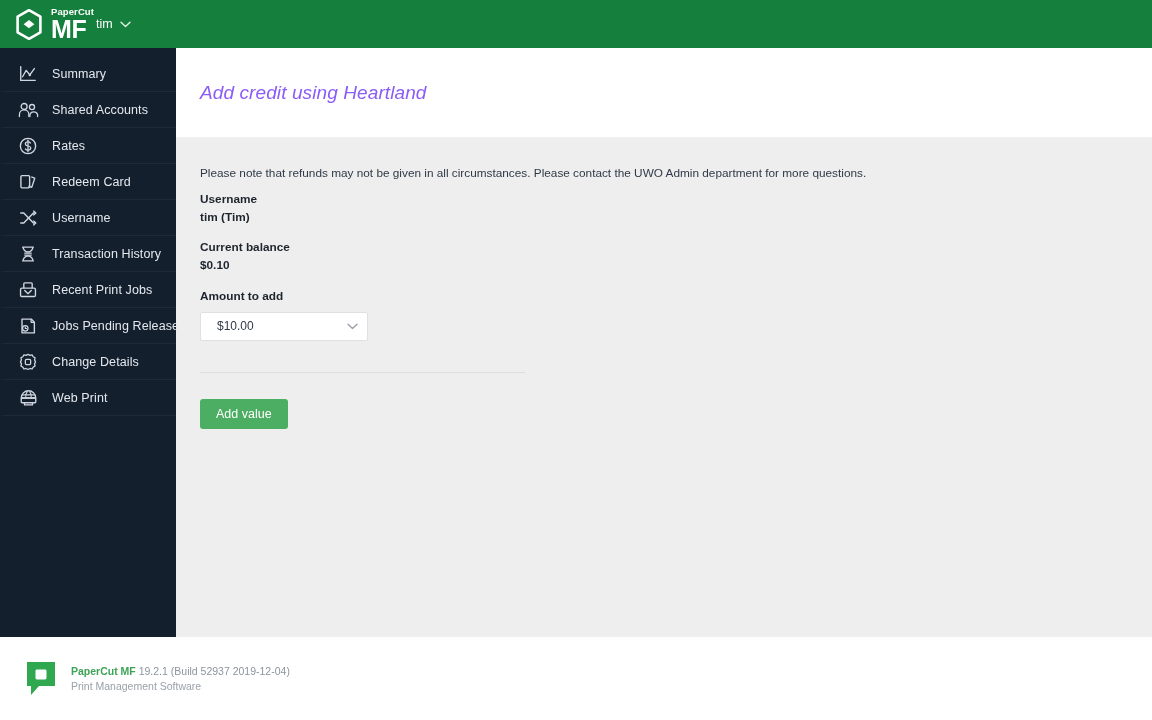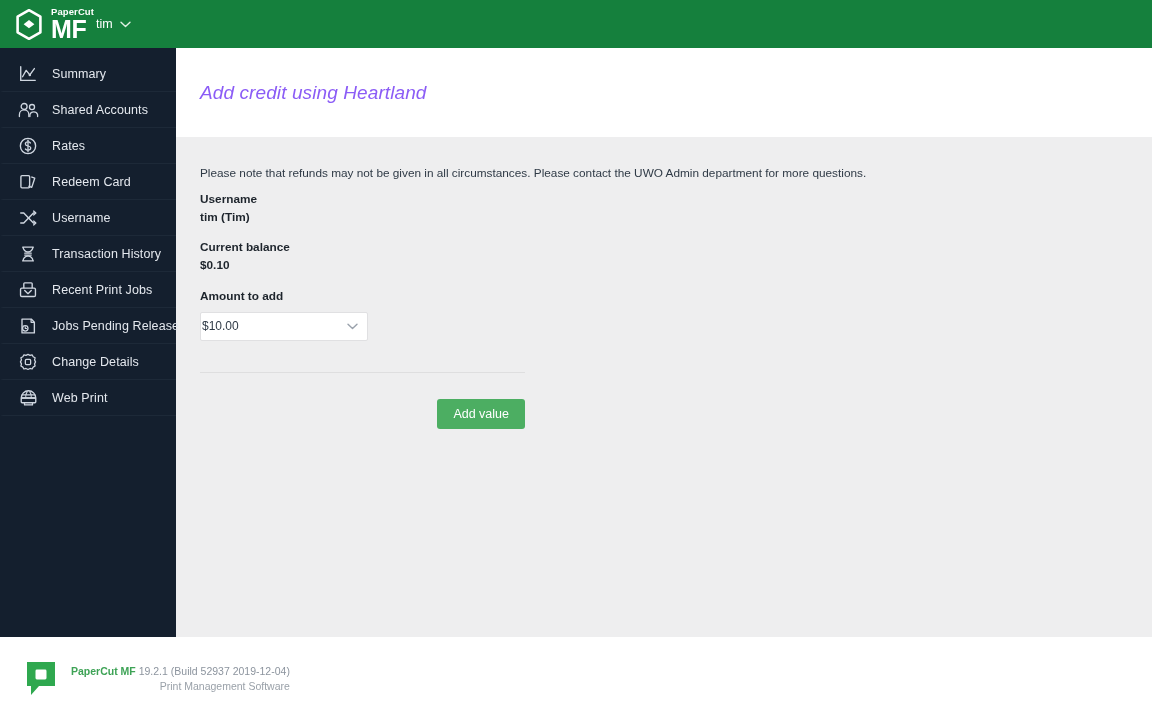--- a/index.html
+++ b/index.html
@@ -66,42 +66,42 @@
   .content { flex: 1; background: #eeeeef; padding: 28px 24px 0 24px; min-height: 0; }
   .note { font-size: 11.8px; color: #2f3a46; line-height: 1.45; margin-bottom: 9px; }
   .field-block { margin-bottom: 13px; }
   .field-label { font-size: 11.8px; color: #1d242c; font-weight: bold; line-height: 1.5; }
   .field-value { font-size: 11.8px; color: #1d242c; font-weight: bold; line-height: 1.5; }
   .select-wrap { margin-top: 6px; width: 168px; position: relative; }
   .sel {
     width: 168px; height: 29px;
     background: #ffffff; border: 1px solid #e0e0e2; border-radius: 2px;
     display: flex; align-items: center; justify-content: space-between;
-    padding: 0 9px 0 1px; cursor: pointer;
+    padding: 0 9px 0 16px; cursor: pointer;
   }
   .sel-text { font-size: 12px; color: #2f3a46; }
   .sel-chev { width: 11px; height: 7px; display: block; }
   .divider { height: 1px; background: #dededf; width: 325px; margin: 31px 0 0 0; }
-  .btn-row { width: 325px; display: flex; justify-content: flex-end; margin-top: 26px; }
+  .btn-row { width: 325px; display: flex; justify-content: flex-start; margin-top: 26px; }
   .btn-primary {
     background: #4cae62; color: #ffffff;
     font-size: 12.5px; border: none; border-radius: 3px;
     padding: 9px 16px; cursor: pointer; line-height: 1;
     font-family: "Liberation Sans", sans-serif;
   }
 
   
   .footer {
     background: #ffffff;
     height: 83px; min-height: 83px;
     display: flex; align-items: center;
     padding-left: 24px; gap: 13px;
   }
   .footer-mark { width: 34px; height: 36px; display: block; flex: 0 0 34px; }
-  .footer-lines { display: flex; flex-direction: column; gap: 3px; text-align: right; }
+  .footer-lines { display: flex; flex-direction: column; gap: 3px; }
   .f-line1 { font-size: 10.5px; color: #8c949e; }
   .f-line1 b { color: #3ea356; }
   .f-line2 { font-size: 10.5px; color: #9aa1a9; }
   .f-line3 { font-size: 10.5px; color: #777e87; }
 </style>
 </head>
 <body>
 
 <div class="app">
 

